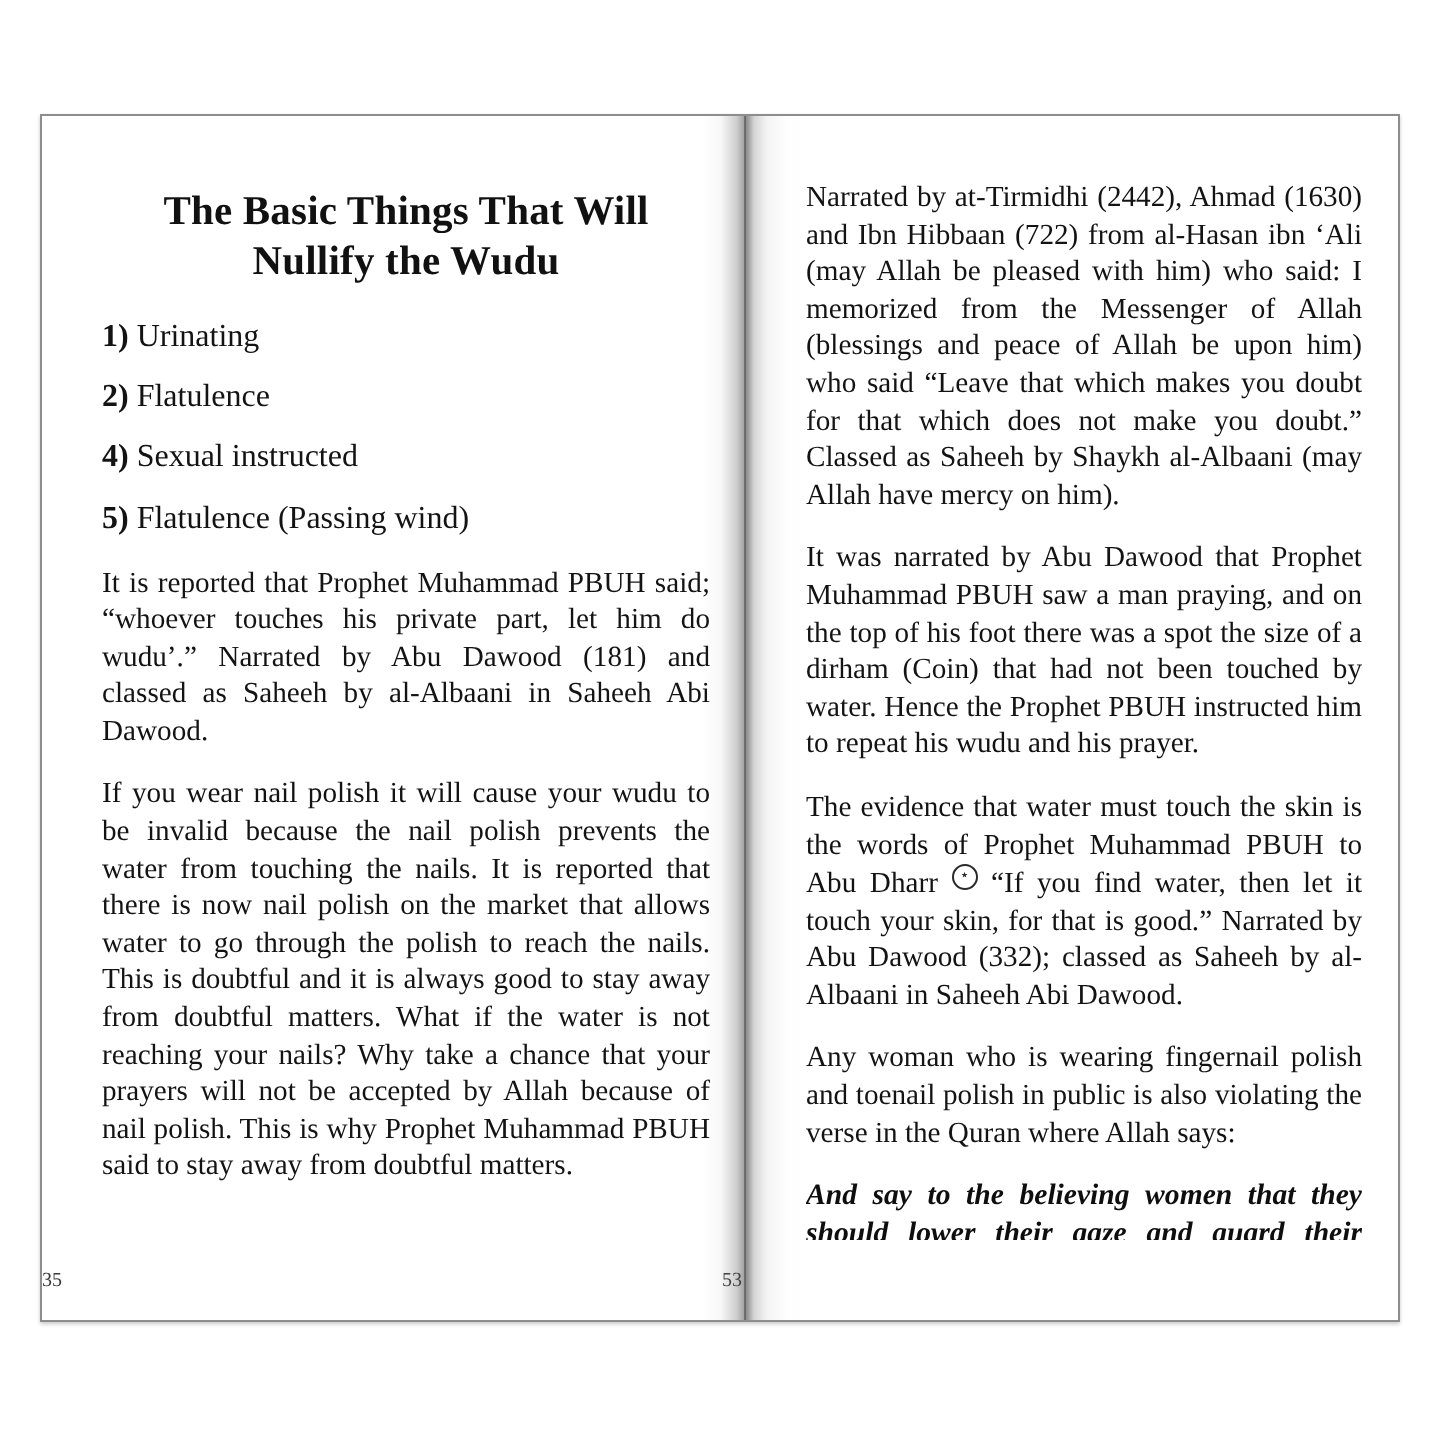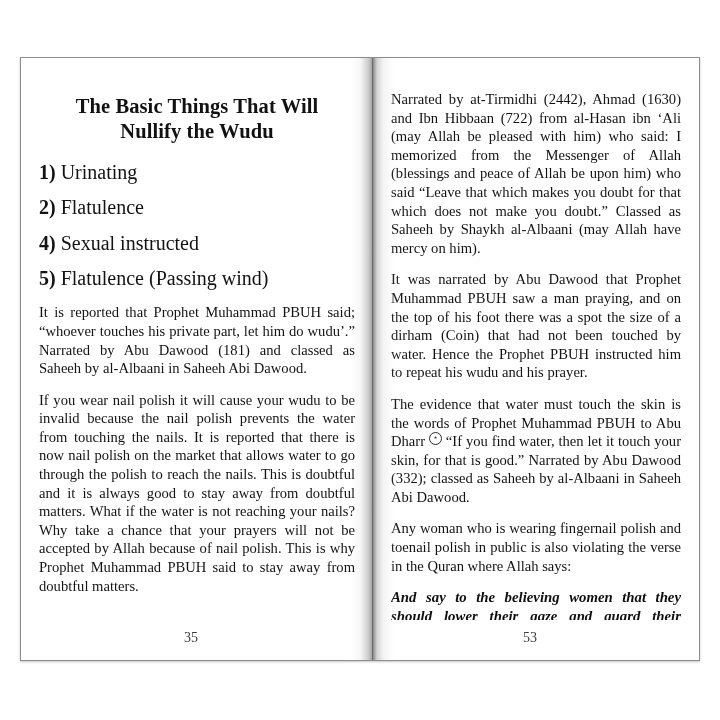--- a/index.html
+++ b/index.html
@@ -35,20 +35,21 @@
     overflow: hidden;
   }
   .page-left  { left: 0;     width: 340px; }
   .page-right { left: 340px; width: 338px; }
 
   .page-inner {
     position: absolute;
     top: 32px;
     bottom: 40px;
     overflow: hidden;
+    margin-left: 12px;
   }
   .page-left  .page-inner { left: 18px; right: 6px;  }
   .page-right .page-inner { left: 30px; right: 18px; }
 
   
   #gutter {
     position: absolute;
     left: 330px;
     top: 0;
     width: 52px;
@@ -84,21 +85,21 @@
     letter-spacing: 0.1px;
     margin: 4px 4px 14px 4px;
     color: #111111;
   }
   .num-list {
     margin: 0 0 12px 0;
     padding: 0;
     list-style: none;
   }
   .num-list li {
-    font-size: 20px;
+    font-size: 16px;
     line-height: 1.30;
     margin-bottom: 9.5px;
     color: #131313;
   }
   .num-list li .marker {
     font-weight: bold;
   }
   p.body {
     font-size: 14.6px;
     line-height: 1.275;
@@ -130,22 +131,21 @@
     text-align: center;
     vertical-align: 1px;
     color: #2a2a2a;
     overflow: hidden;
   }
   .page-number {
     position: absolute;
     bottom: 14px;
     left: 0;
     width: 100%;
-    text-align: center;
-    font-size: 14px;
+    font-size: 10px;
     color: #3a3a3a;
   }
 </style>
 </head>
 <body>
 
 <div id="book-spread">
 
   <div class="page-block">
 

